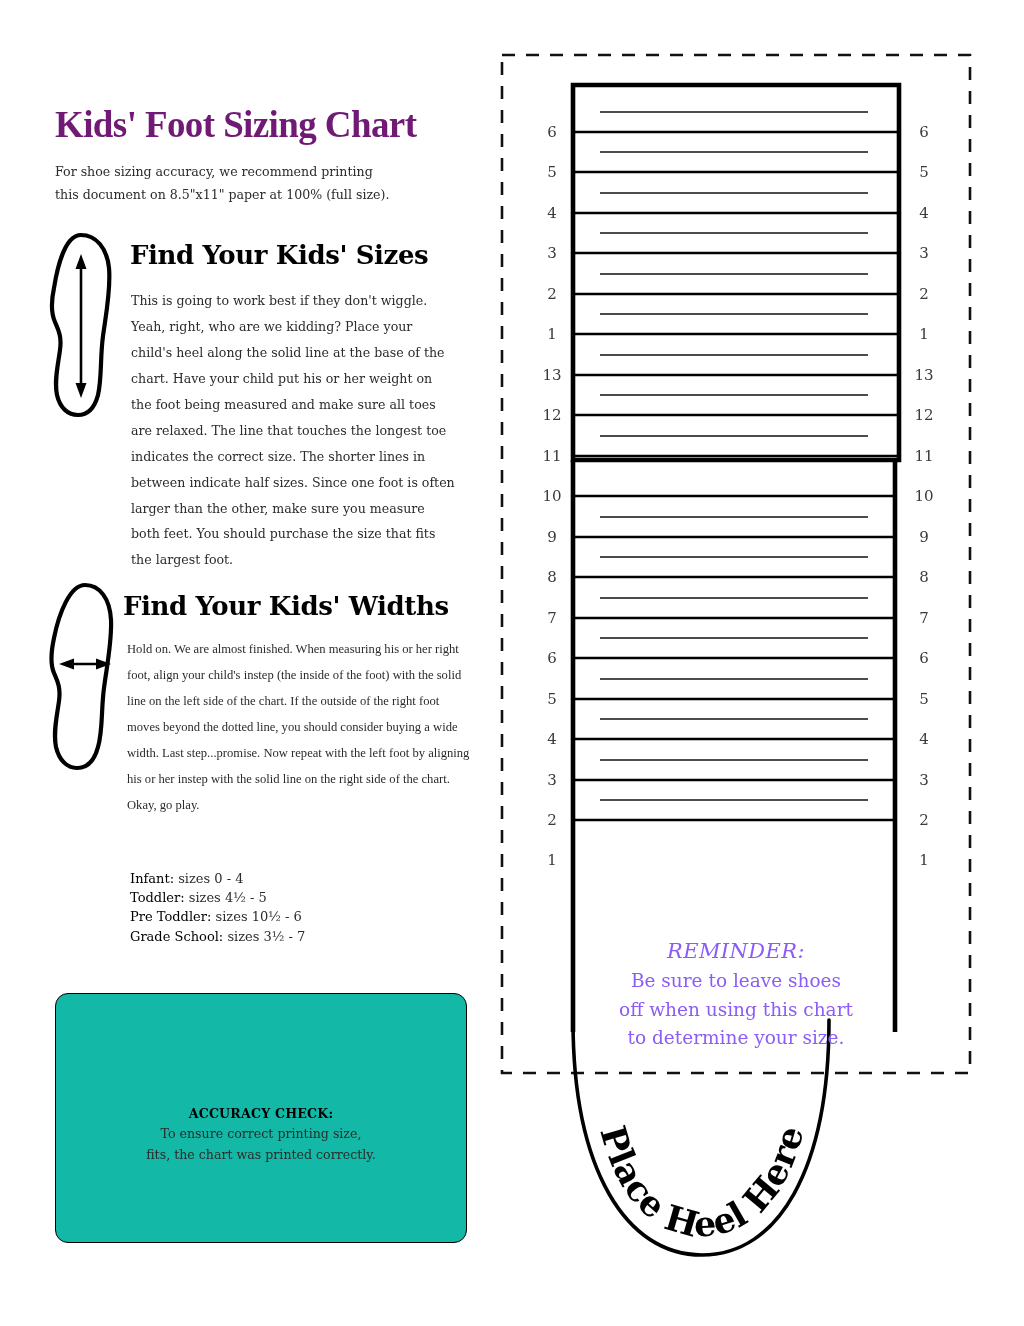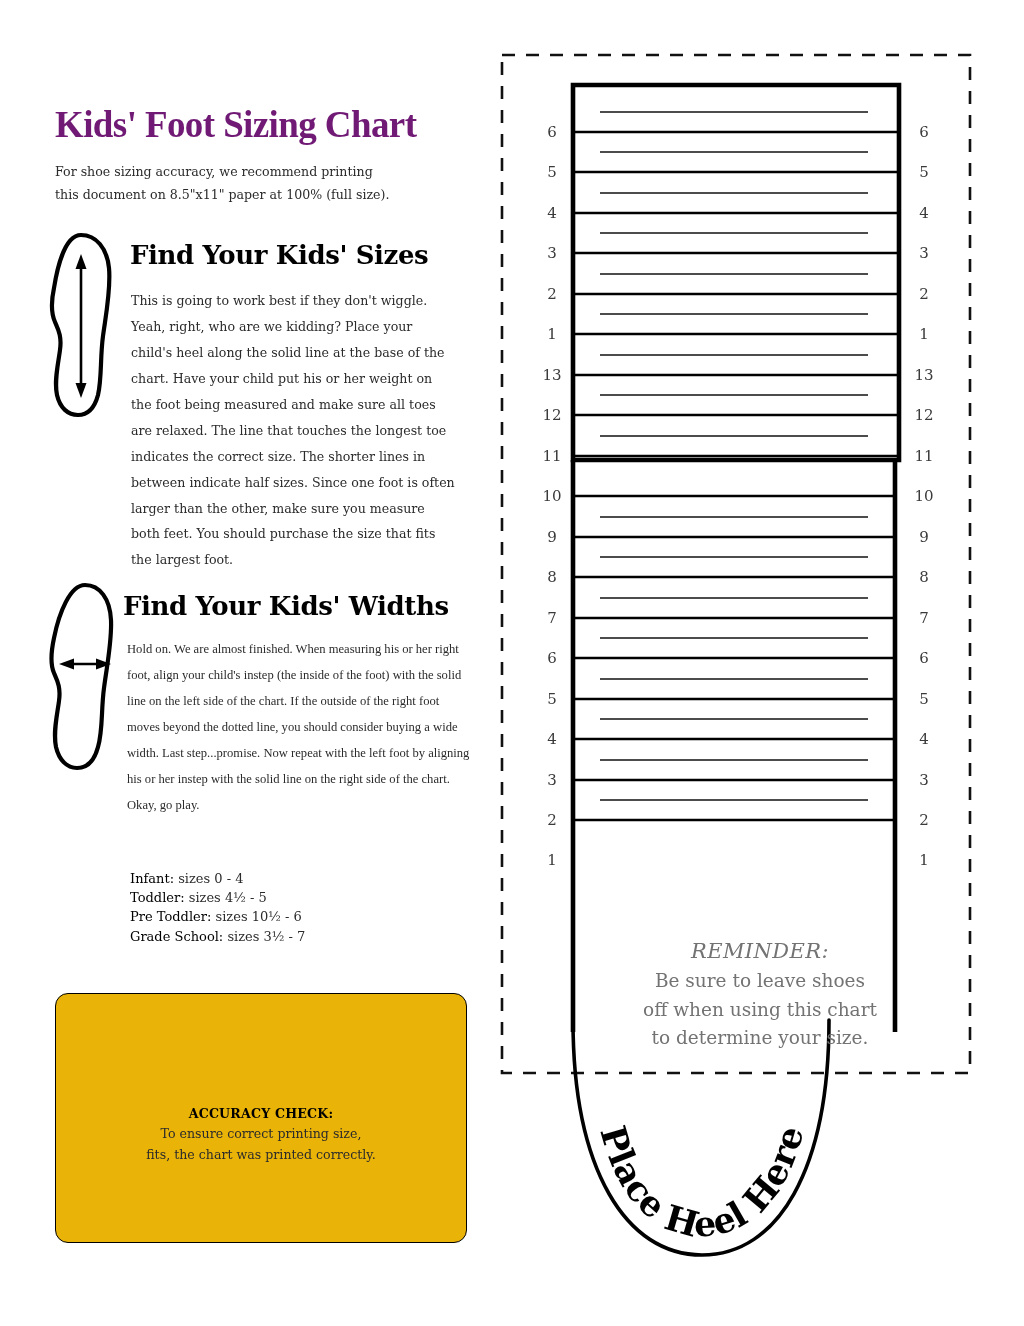--- a/index.html
+++ b/index.html
@@ -40,21 +40,21 @@
   .foot-icon.wid{left:48px;top:582px;}
 
   .sizelist{
     position:absolute;left:130px;top:869px;
     font-size:13px;line-height:1.48;color:#2b2b2b;
   }
   .sizelist b{font-weight:normal;color:#000;}
 
   .card{
     position:absolute;left:55px;top:993px;width:412px;height:250px;
-    border:1.6px solid #000;border-radius:13px;background:#eab308;
+    border:1.6px solid #000;border-radius:13px;background:#14b8a6;
     box-sizing:border-box;
   }
   .card-text{
     position:absolute;left:0;right:0;top:110px;text-align:center;
     font-size:12.6px;line-height:1.62;color:#2b2b2b;
   }
   .card-text .hd{font-weight:bold;color:#000;letter-spacing:0.2px;}
   .card-text b{font-weight:bold;color:#000;}
 
   
@@ -64,21 +64,21 @@
   .numcol{position:absolute;font-size:15px;color:#3a3a3a;}
   .numcol span{
     position:absolute;display:block;width:40px;text-align:center;
     transform:translateY(-50%);line-height:1;
   }
   .numcol.left-col{left:36px;}
   .numcol.right-col{left:408px;}
 
   .reminder{
     position:absolute;left:80px;top:895px;width:320px;text-align:center;
-    font-size:18.5px;line-height:1.54;color:#737373;padding-left:24px;
+    font-size:18.5px;line-height:1.54;color:#8b5cf6;
   }
   .reminder .rhd{font-style:italic;font-size:21px;letter-spacing:0.4px;}
 </style>
 </head>
 <body>
 
 <div class="page">
 
   <div class="left">
 

